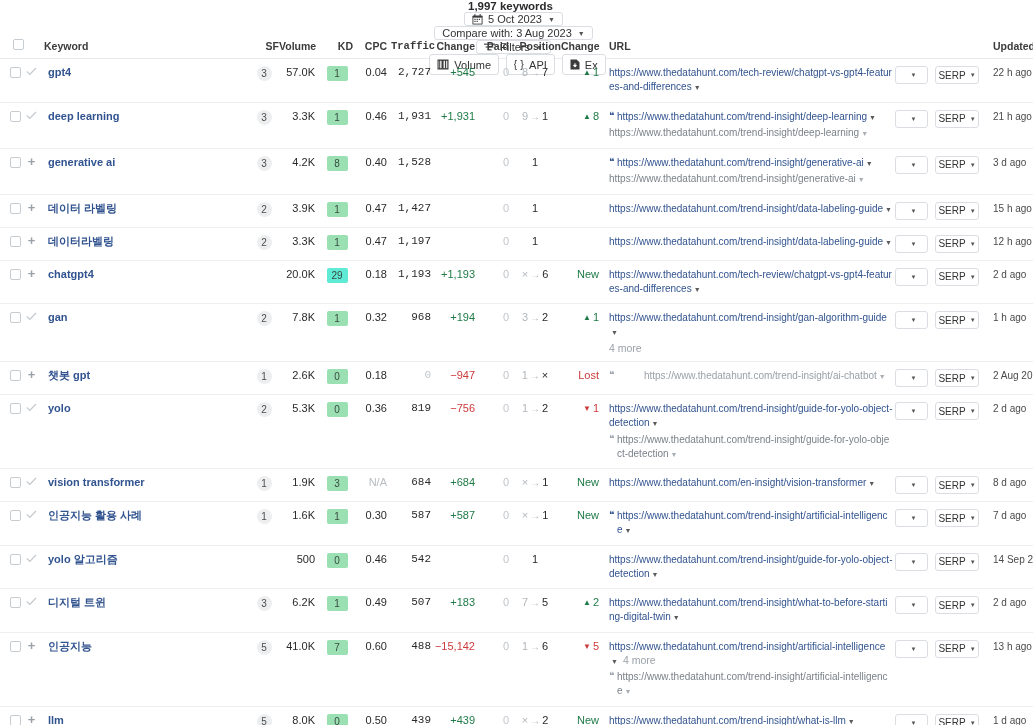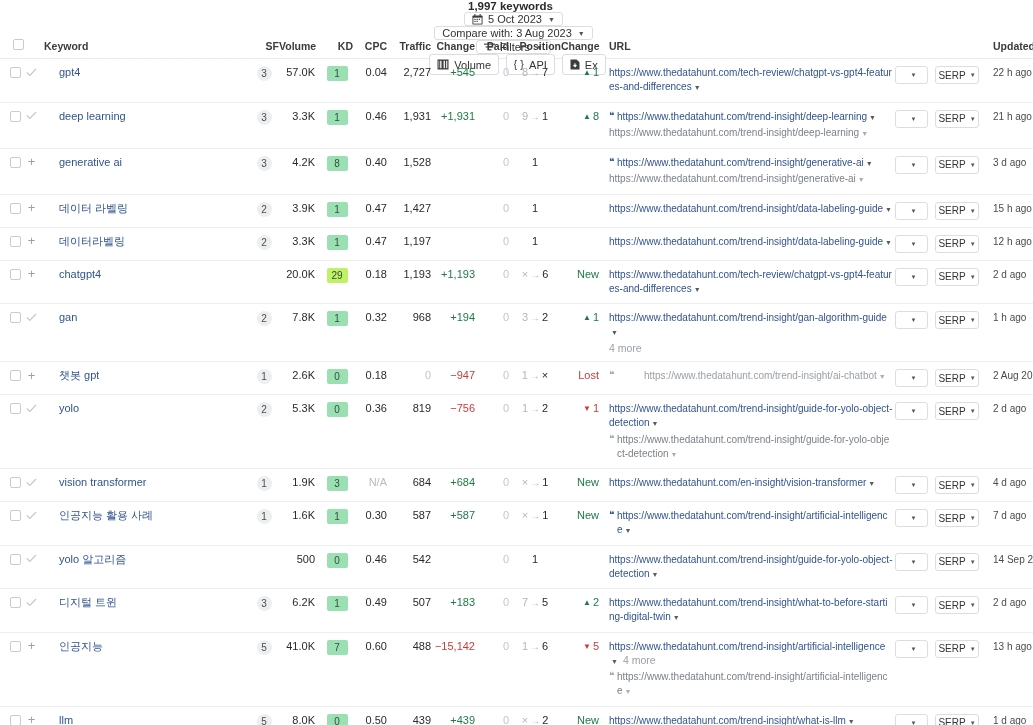--- a/index.html
+++ b/index.html
@@ -83,39 +83,39 @@
   }
   tr.row:last-child td { border-bottom: 1px solid #eceef0; }
 
   
   .c-chk  { width: 24px;  text-align: left;  padding-left: 10px !important; }
   .c-kw   { width: 225px; text-align: left; }
   .c-sf   { width: 30px;  text-align: center; }
   .c-vol  { width: 42px;  text-align: right; padding-right: 6px !important; }
   .c-kd   { width: 32px;  text-align: center; }
   .c-cpc  { width: 38px;  text-align: right; padding-right: 4px !important;}
-  .c-tr   { width: 40px;  text-align: right; }
+  .c-tr   { width: 40px;  text-align: right; font-family: Liberation Mono, monospace; }
   .c-ch1  { width: 48px;  text-align: right; padding-right: 4px !important;}
   .c-paid { width: 30px;  text-align: right; }
   .c-pos  { width: 52px;  text-align: center; }
   .c-ch2  { width: 44px;  text-align: right; padding-right: 6px !important;}
   .c-url  { width: 288px; text-align: left; padding-left: 4px !important; }
   .c-act  { width: 96px;  text-align: left; }
   .c-upd  { width: 60px;  text-align: left; padding-left: 4px !important; }
   .chkbox {
     width: 11px; height: 11px;
     border: 1px solid #c7ccd1;
     border-radius: 2px;
     background: #fff;
     display: inline-block;
     cursor: pointer;
     flex: 0 0 auto;
     margin-top: 1px;
   }
-  .kwcell { display: flex; align-items: center; gap: 22px; padding-left: 2px; }
+  .kwcell { display: flex; align-items: flex-start; gap: 11px; padding-left: 2px; font-weight: bold; }
   .st-icon {
     width: 11px; height: 12px;
     flex: 0 0 auto;
     color: #c2c8ce;
     font-size: 12px;
     line-height: 12px;
     text-align: center;
   }
   .st-icon.plus { color: #9aa1a8; font-size: 13px; }
   .kwlink {
@@ -533,21 +533,21 @@
         <tr class="row">
           <td class="c-chk"><span class="chkbox"></span></td>
           <td class="c-kw">
             <div class="kwcell">
               <span class="st-icon plus">+</span>
               <span class="kwlink">chatgpt4</span>
             </div>
           </td>
           <td class="c-sf"></td>
           <td class="c-vol"><span class="vol">20.0K</span></td>
-          <td class="c-kd"><span class="kd" style="background:#bef264">29</span></td>
+          <td class="c-kd"><span class="kd" style="background:#5eead4">29</span></td>
           <td class="c-cpc"><span class="cpc">0.18</span></td>
           <td class="c-tr"><span class="traf">1,193</span></td>
           <td class="c-ch1"><span class="chg up">+1,193</span></td>
           <td class="c-paid"><span class="paid">0</span></td>
           <td class="c-pos"><span class="pos"><span class="from">×</span><span class="arw">→</span><span class="to">6</span></span></td>
           <td class="c-ch2"><span class="delta chg new">New</span></td>
           <td class="c-url">
             <div class="urlwrap">
               <div class="urlline">
                 <span><span class="urltext">https://www.thedatahunt.com/tech-review/chatgpt-vs-gpt4-features-and-differences</span><span class="ucaret">▼</span></span>
@@ -735,21 +735,21 @@
                   <path d="M0.7 7.6 L4 2.6 L6.4 5.2 L12.8 0.8" stroke="#2a2a2a" stroke-width="1.3" fill="none"></path>
                 </svg>
                 <span class="caret">▼</span>
               </span>
               <span class="mini-btn serp">
                 <span>SERP</span>
                 <span class="caret">▼</span>
               </span>
             </div>
           </td>
-          <td class="c-upd"><span class="updated">4 d ago</span></td>
+          <td class="c-upd"><span class="updated">8 d ago</span></td>
         </tr>
         <tr class="row">
           <td class="c-chk"><span class="chkbox"></span></td>
           <td class="c-kw">
             <div class="kwcell">
               <span class="st-icon check"><svg width="11" height="9" viewBox="0 0 11 9">
                   <path d="M0.8 4.4 L3.8 7.4 L10 1" stroke="#c2c8ce" stroke-width="1.2" fill="none"></path>
                 </svg></span>
               <span class="kwlink">인공지능 활용 사례</span>
             </div>

